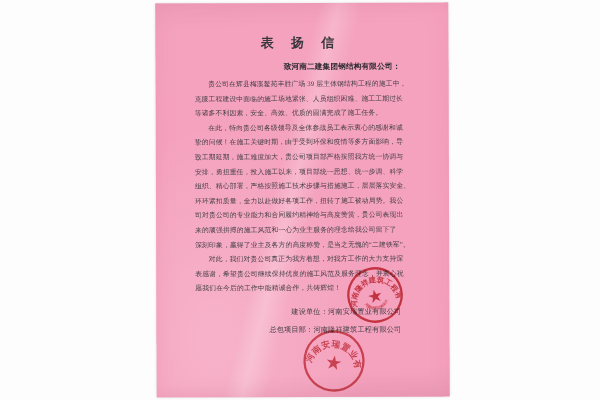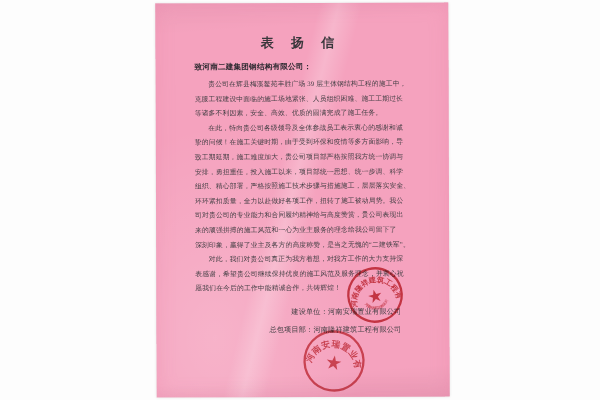--- a/index.html
+++ b/index.html
@@ -29,21 +29,21 @@
   .title{
     margin:3px 0 0 0;
     text-align:center;
     font-size:13px;font-weight:600;letter-spacing:7px;
     color:#3a373c;line-height:14px;
     text-indent:7px; 
   }
   .salutation{
     margin-top:12px;
     font-size:7.6px;font-weight:bold;color:#2c2930;
-    line-height:10px;letter-spacing:0.2px;
+    line-height:10px;letter-spacing:0.2px;text-align:right;
   }
   .body-lines{margin-top:5px;}
   .line{
     font-size:6.8px;line-height:14.6px;
     letter-spacing:0.15px;white-space:nowrap;
     color:#433f44;
   }
   .line.indent{text-indent:2em;}
   .closing{text-align:right;}
   .closing .line{white-space:nowrap;font-size:7.2px;}

